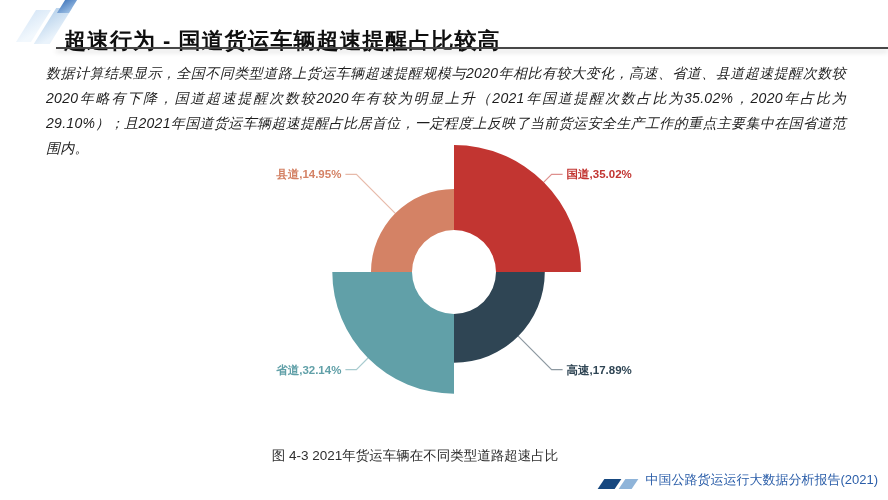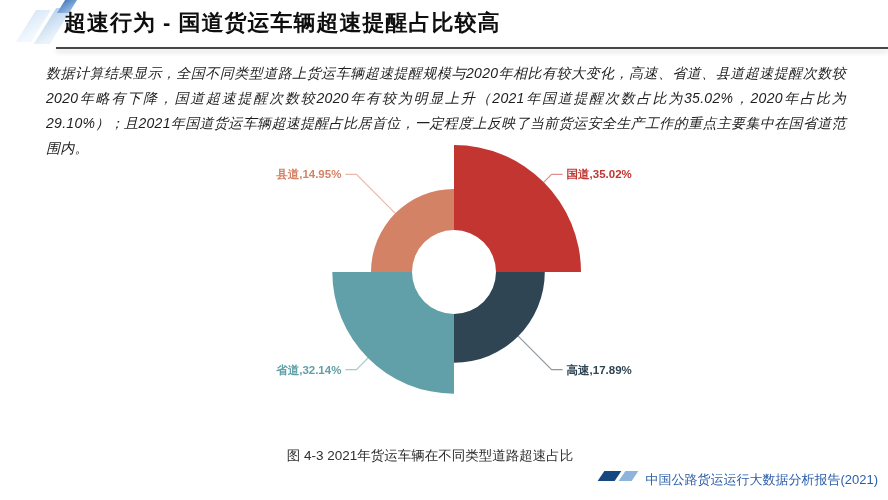--- a/index.html
+++ b/index.html
@@ -19,21 +19,21 @@
     position:absolute; left:25px; top:8px; width:16px; height:36px;
     transform:skewX(-32deg);
     background:linear-gradient(135deg,#b9d3ec 0%,#eaf3fb 85%);
   }
   .logo .slash3 {
     position:absolute; left:41px; top:0; width:12px; height:13px;
     transform:skewX(-32deg);
     background:linear-gradient(135deg,#4a7ec0 0%,#9dbfe4 100%);
   }
   .page-title {
-    position:absolute; left:64px; top:8px;
+    position:absolute; left:64px; top:26px;
     font-size:22px; font-weight:bold; color:#0f0f0f; letter-spacing:1px;
     white-space:nowrap;
   }
   .header-rule {
     position:absolute; left:56px; right:0; top:47px; height:2px;
     background:#474747;
     box-shadow:0 3px 5px rgba(0,0,0,0.18);
   }
   
   .body-text {
@@ -41,26 +41,26 @@
     font-size:14px; line-height:25px; color:#1d1d1d;
     text-align:justify; text-justify:inter-ideograph;
     letter-spacing:0.3px;
     font-style:italic;
   }
   
   .chart-svg { position:absolute; left:0; top:0; width:888px; height:500px; }
   
   .figure-caption {
     position:absolute; left:0; top:447px; width:830px;
-    text-align:center; font-size:13.5px; color:#2e2e2e;padding-left:15px;
+    text-align:center; font-size:13.5px; color:#2e2e2e;
   }
   
   .footer {
     position:absolute; right:10px; bottom:11px;
-    display:flex; align-items:flex-start; gap:6px;
+    display:flex; align-items:flex-end; gap:6px;
   }
   .footer .f-slash-dark {
     width:17px; height:10px; transform:skewX(-34deg);
     background:#16477f;
   }
   .footer .f-slash-light {
     width:13px; height:10px; transform:skewX(-34deg); margin-left:-2px;
     background:#8fb4d9;
   }
   .footer .f-text {

